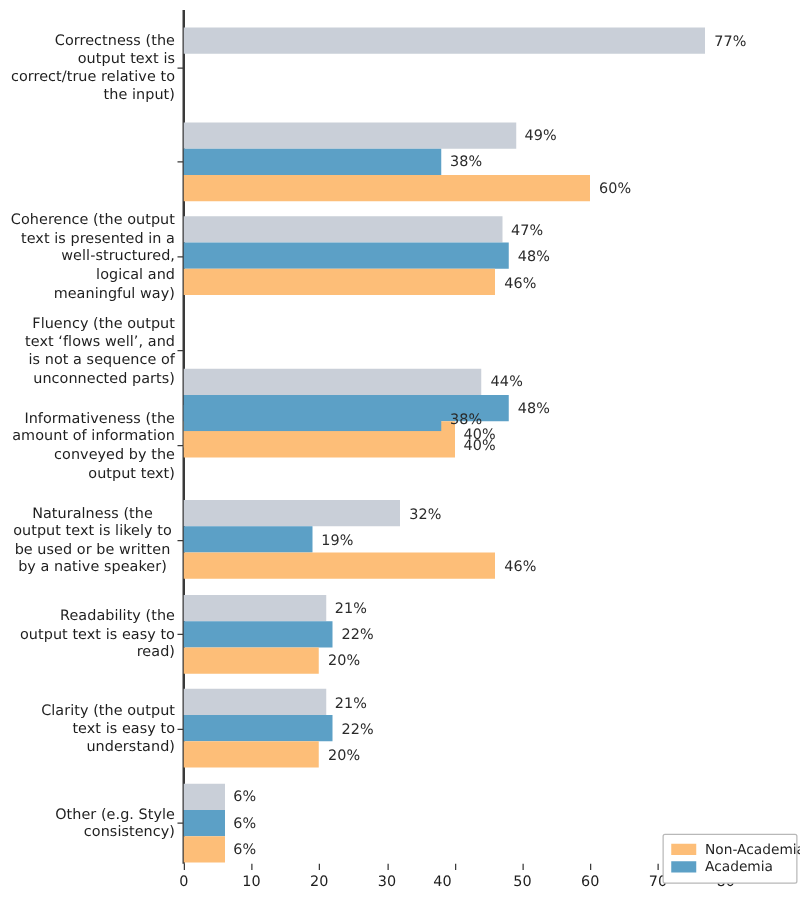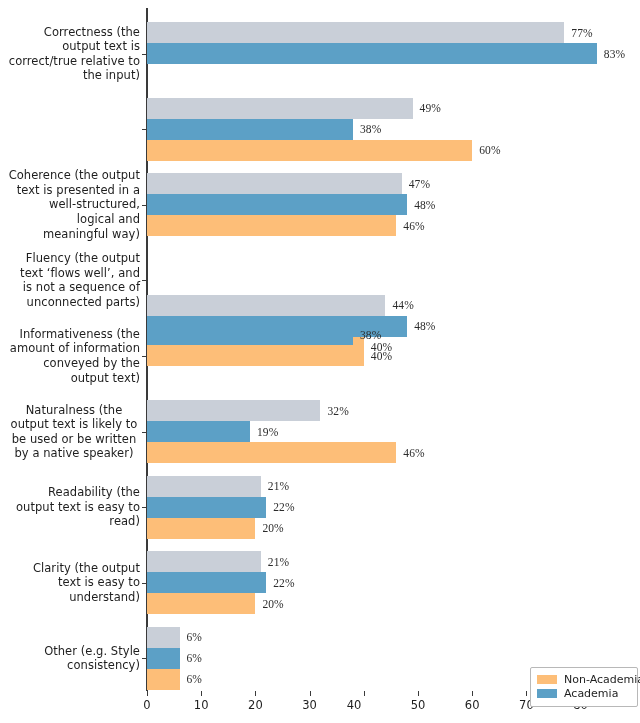--- a/index.html
+++ b/index.html
@@ -39,21 +39,20 @@
     height: 683px;
     background: #3a3a3a;
   }
 
   
   .group {
     position: absolute;
     left: 0;
     width: 100%;
     height: 63px;
-    font-family: Liberation Serif, serif;
   }
   .bar-row {
     position: relative;
     height: 21px;
     width: 100%;
   }
   .bar {
     position: absolute;
     left: 0;
     top: 0;
@@ -180,24 +179,20 @@
       <div class="ytick" style="top: 574.7px;"></div>
       <div class="cat-label" style="top: 635.8px;">Other (e.g. Style consistency)</div>
       <div class="ytick" style="top: 650.3px;"></div>
     </div>
 
   <div class="plot-area">
       <div class="group" style="top: 14px;">
         <div class="bar-row">
           <div class="bar gray" title="All: 77%" style="width: 417.34px;"></div>
           <span class="bar-label" style="left: 424.34px;">77%</span>
-        </div>
-        <div class="bar-row">
-          <div class="bar blue" title="Academia: 83%" style="width: 449.86px;"></div>
-          <span class="bar-label" style="left: 456.86px;">83%</span>
         </div>
       </div>
       <div class="group" style="top: 89.6px;">
         <div class="bar-row">
           <div class="bar gray" title="All: 49%" style="width: 265.58px;"></div>
           <span class="bar-label" style="left: 272.58px;">49%</span>
         </div>
         <div class="bar-row">
           <div class="bar blue" title="Academia: 38%" style="width: 205.96px;"></div>
           <span class="bar-label" style="left: 212.96px;">38%</span>

